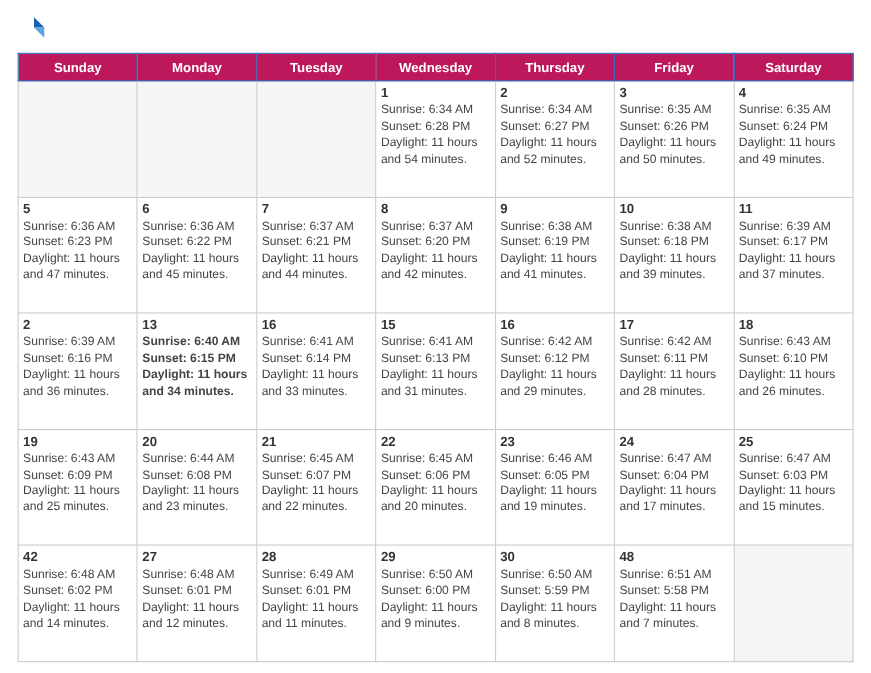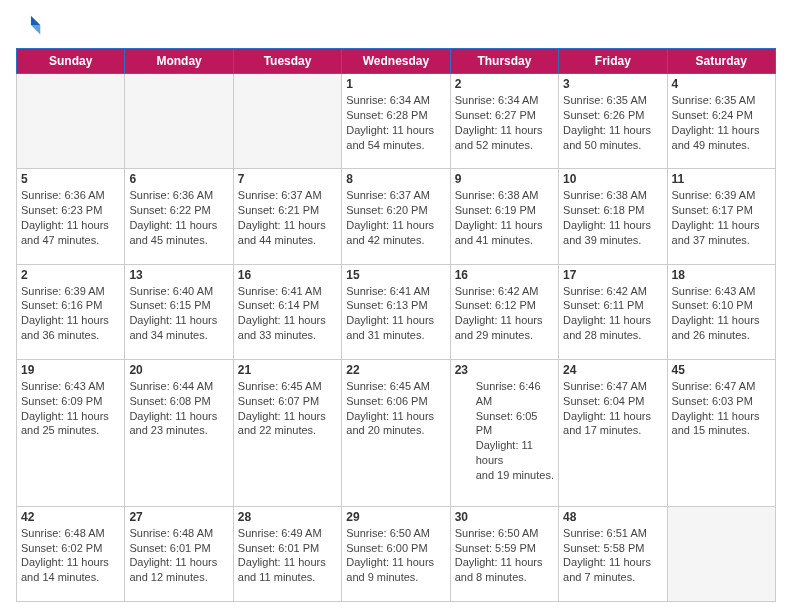--- a/index.html
+++ b/index.html
@@ -217,21 +217,21 @@
         <tr>
           <td>
             <div class="day-number">2</div>
             <div class="day-info" style="white-space: pre-line;">Sunrise: 6:39 AM
 Sunset: 6:16 PM
 Daylight: 11 hours
 and 36 minutes.</div>
           </td>
           <td>
             <div class="day-number">13</div>
-            <div class="day-info" style="white-space: pre-line;">Sunrise: 6:40 AM
+            <div class="day-info" style="white-space: pre-line; font-weight: bold;">Sunrise: 6:40 AM
 Sunset: 6:15 PM
 Daylight: 11 hours
 and 34 minutes.</div>
           </td>
           <td>
             <div class="day-number">16</div>
             <div class="day-info" style="white-space: pre-line;">Sunrise: 6:41 AM
 Sunset: 6:14 PM
 Daylight: 11 hours
 and 33 minutes.</div>
@@ -289,34 +289,34 @@
           </td>
           <td>
             <div class="day-number">22</div>
             <div class="day-info" style="white-space: pre-line;">Sunrise: 6:45 AM
 Sunset: 6:06 PM
 Daylight: 11 hours
 and 20 minutes.</div>
           </td>
           <td>
             <div class="day-number">23</div>
-            <div class="day-info" style="white-space: pre-line; margin-left: 21px;">Sunrise: 6:46 AM
+            <div class="day-info" style="white-space: pre-line;">Sunrise: 6:46 AM
 Sunset: 6:05 PM
 Daylight: 11 hours
 and 19 minutes.</div>
           </td>
           <td>
             <div class="day-number">24</div>
             <div class="day-info" style="white-space: pre-line;">Sunrise: 6:47 AM
 Sunset: 6:04 PM
 Daylight: 11 hours
 and 17 minutes.</div>
           </td>
           <td>
-            <div class="day-number">45</div>
+            <div class="day-number">25</div>
             <div class="day-info" style="white-space: pre-line;">Sunrise: 6:47 AM
 Sunset: 6:03 PM
 Daylight: 11 hours
 and 15 minutes.</div>
           </td>
         </tr>
         <tr>
           <td>
             <div class="day-number">42</div>
             <div class="day-info" style="white-space: pre-line;">Sunrise: 6:48 AM

